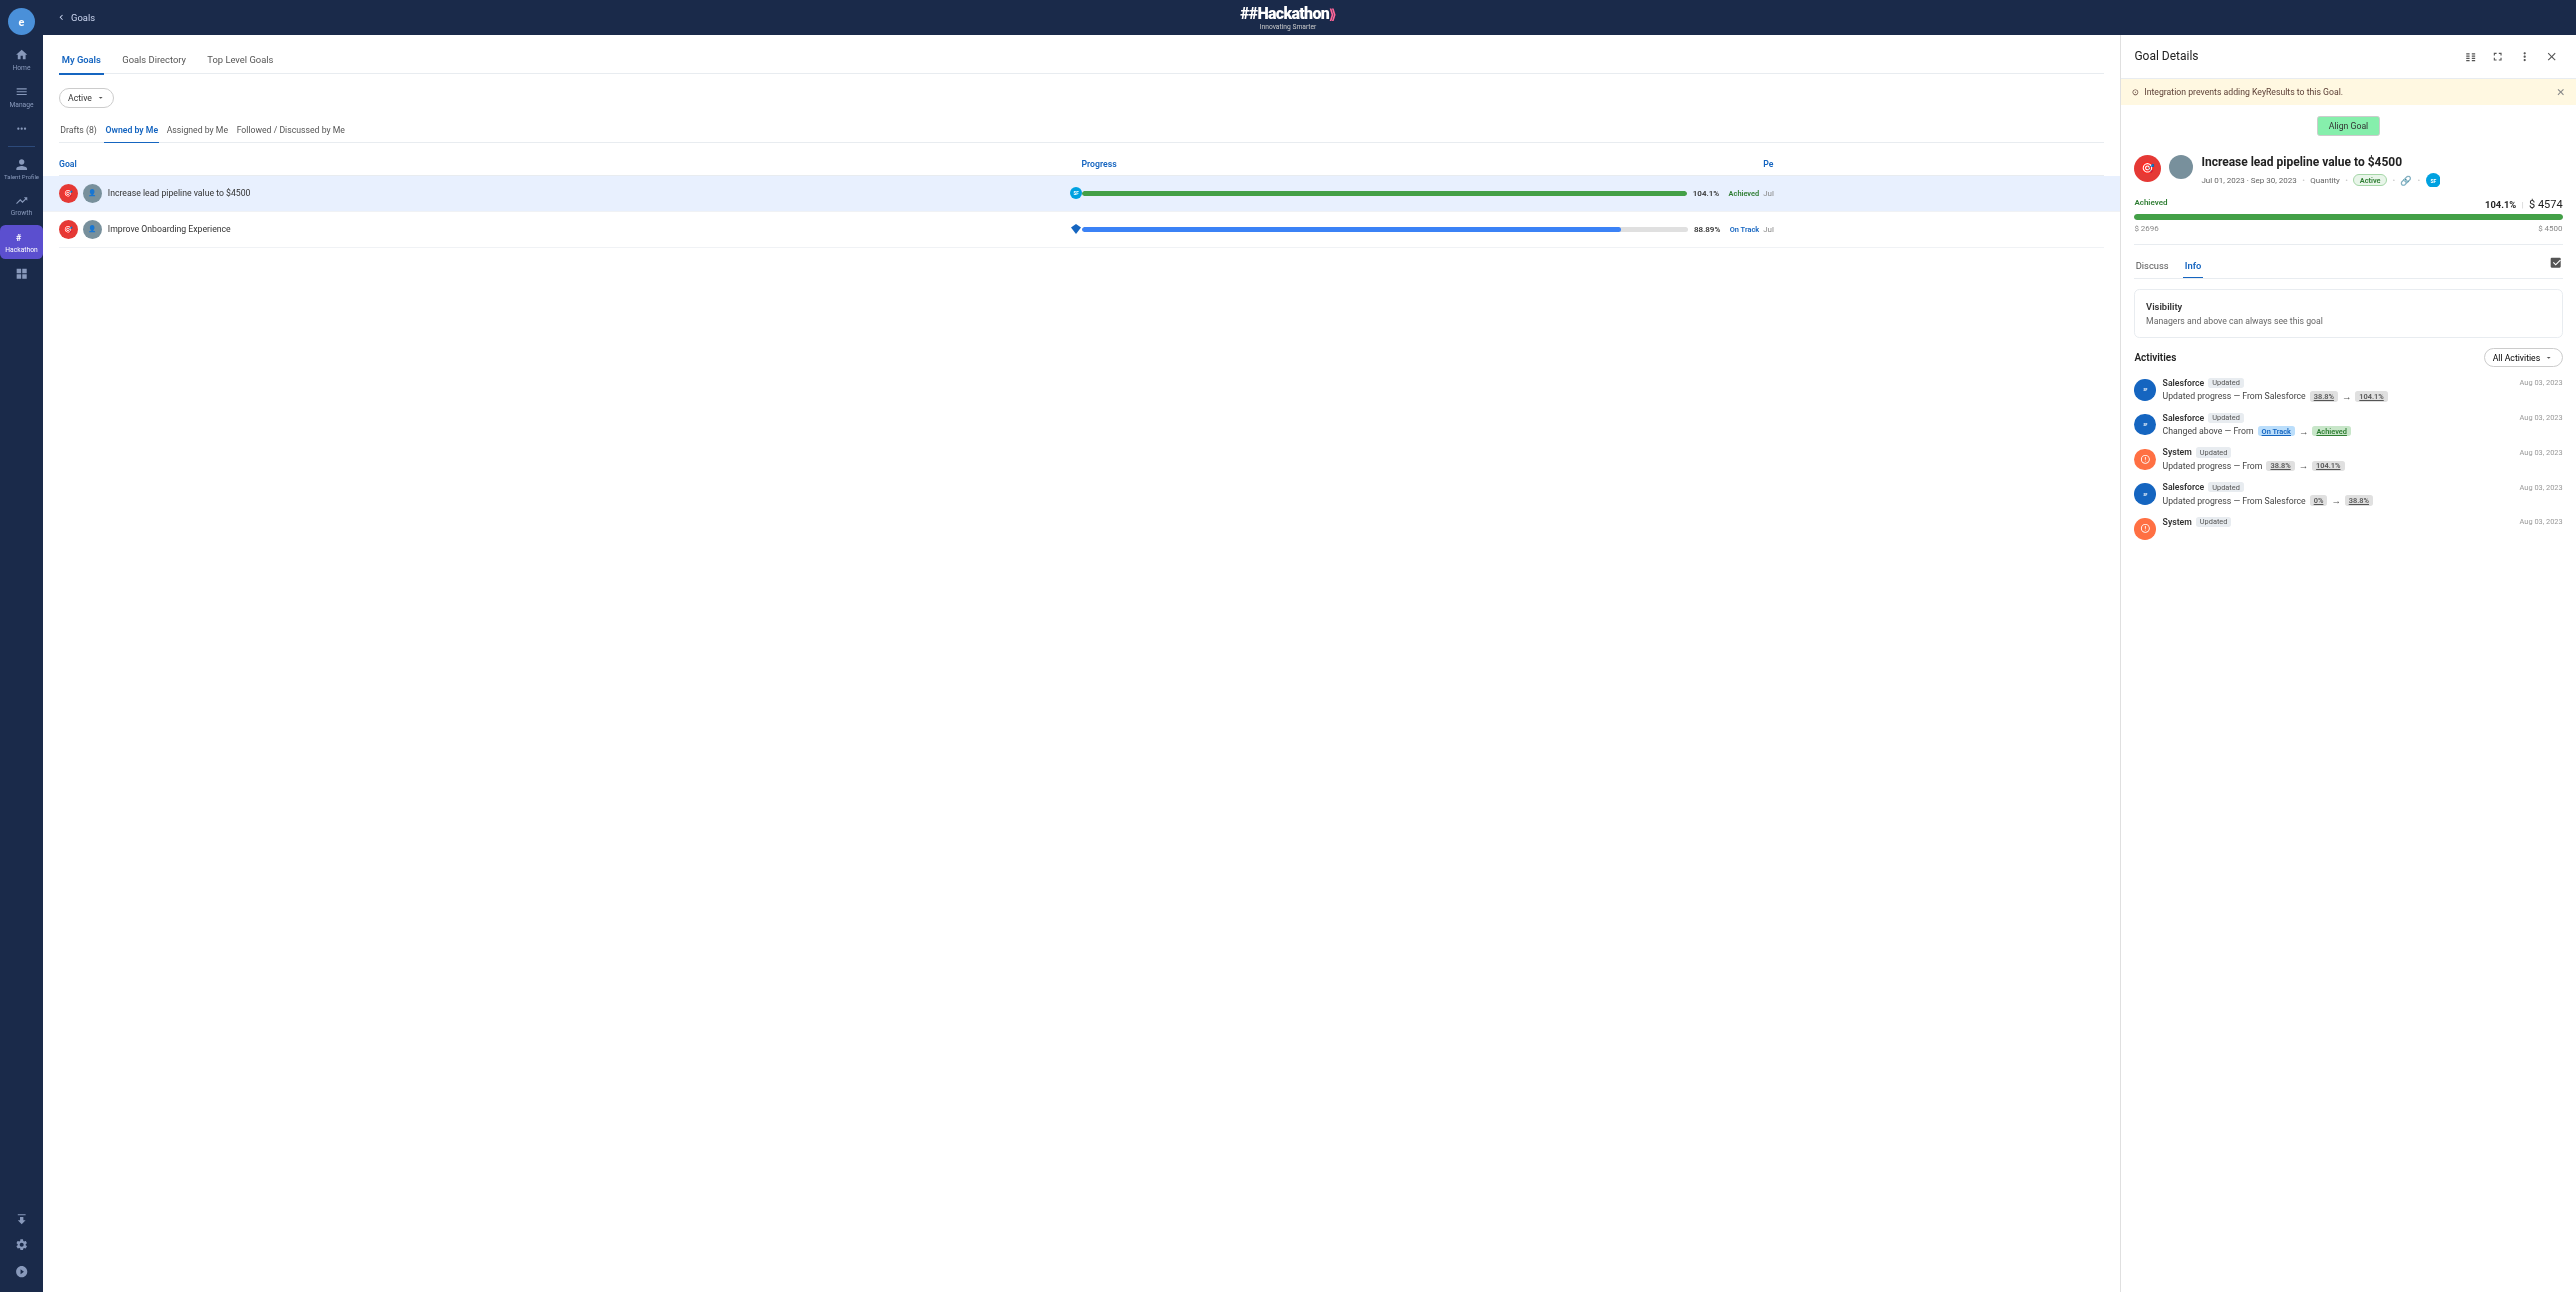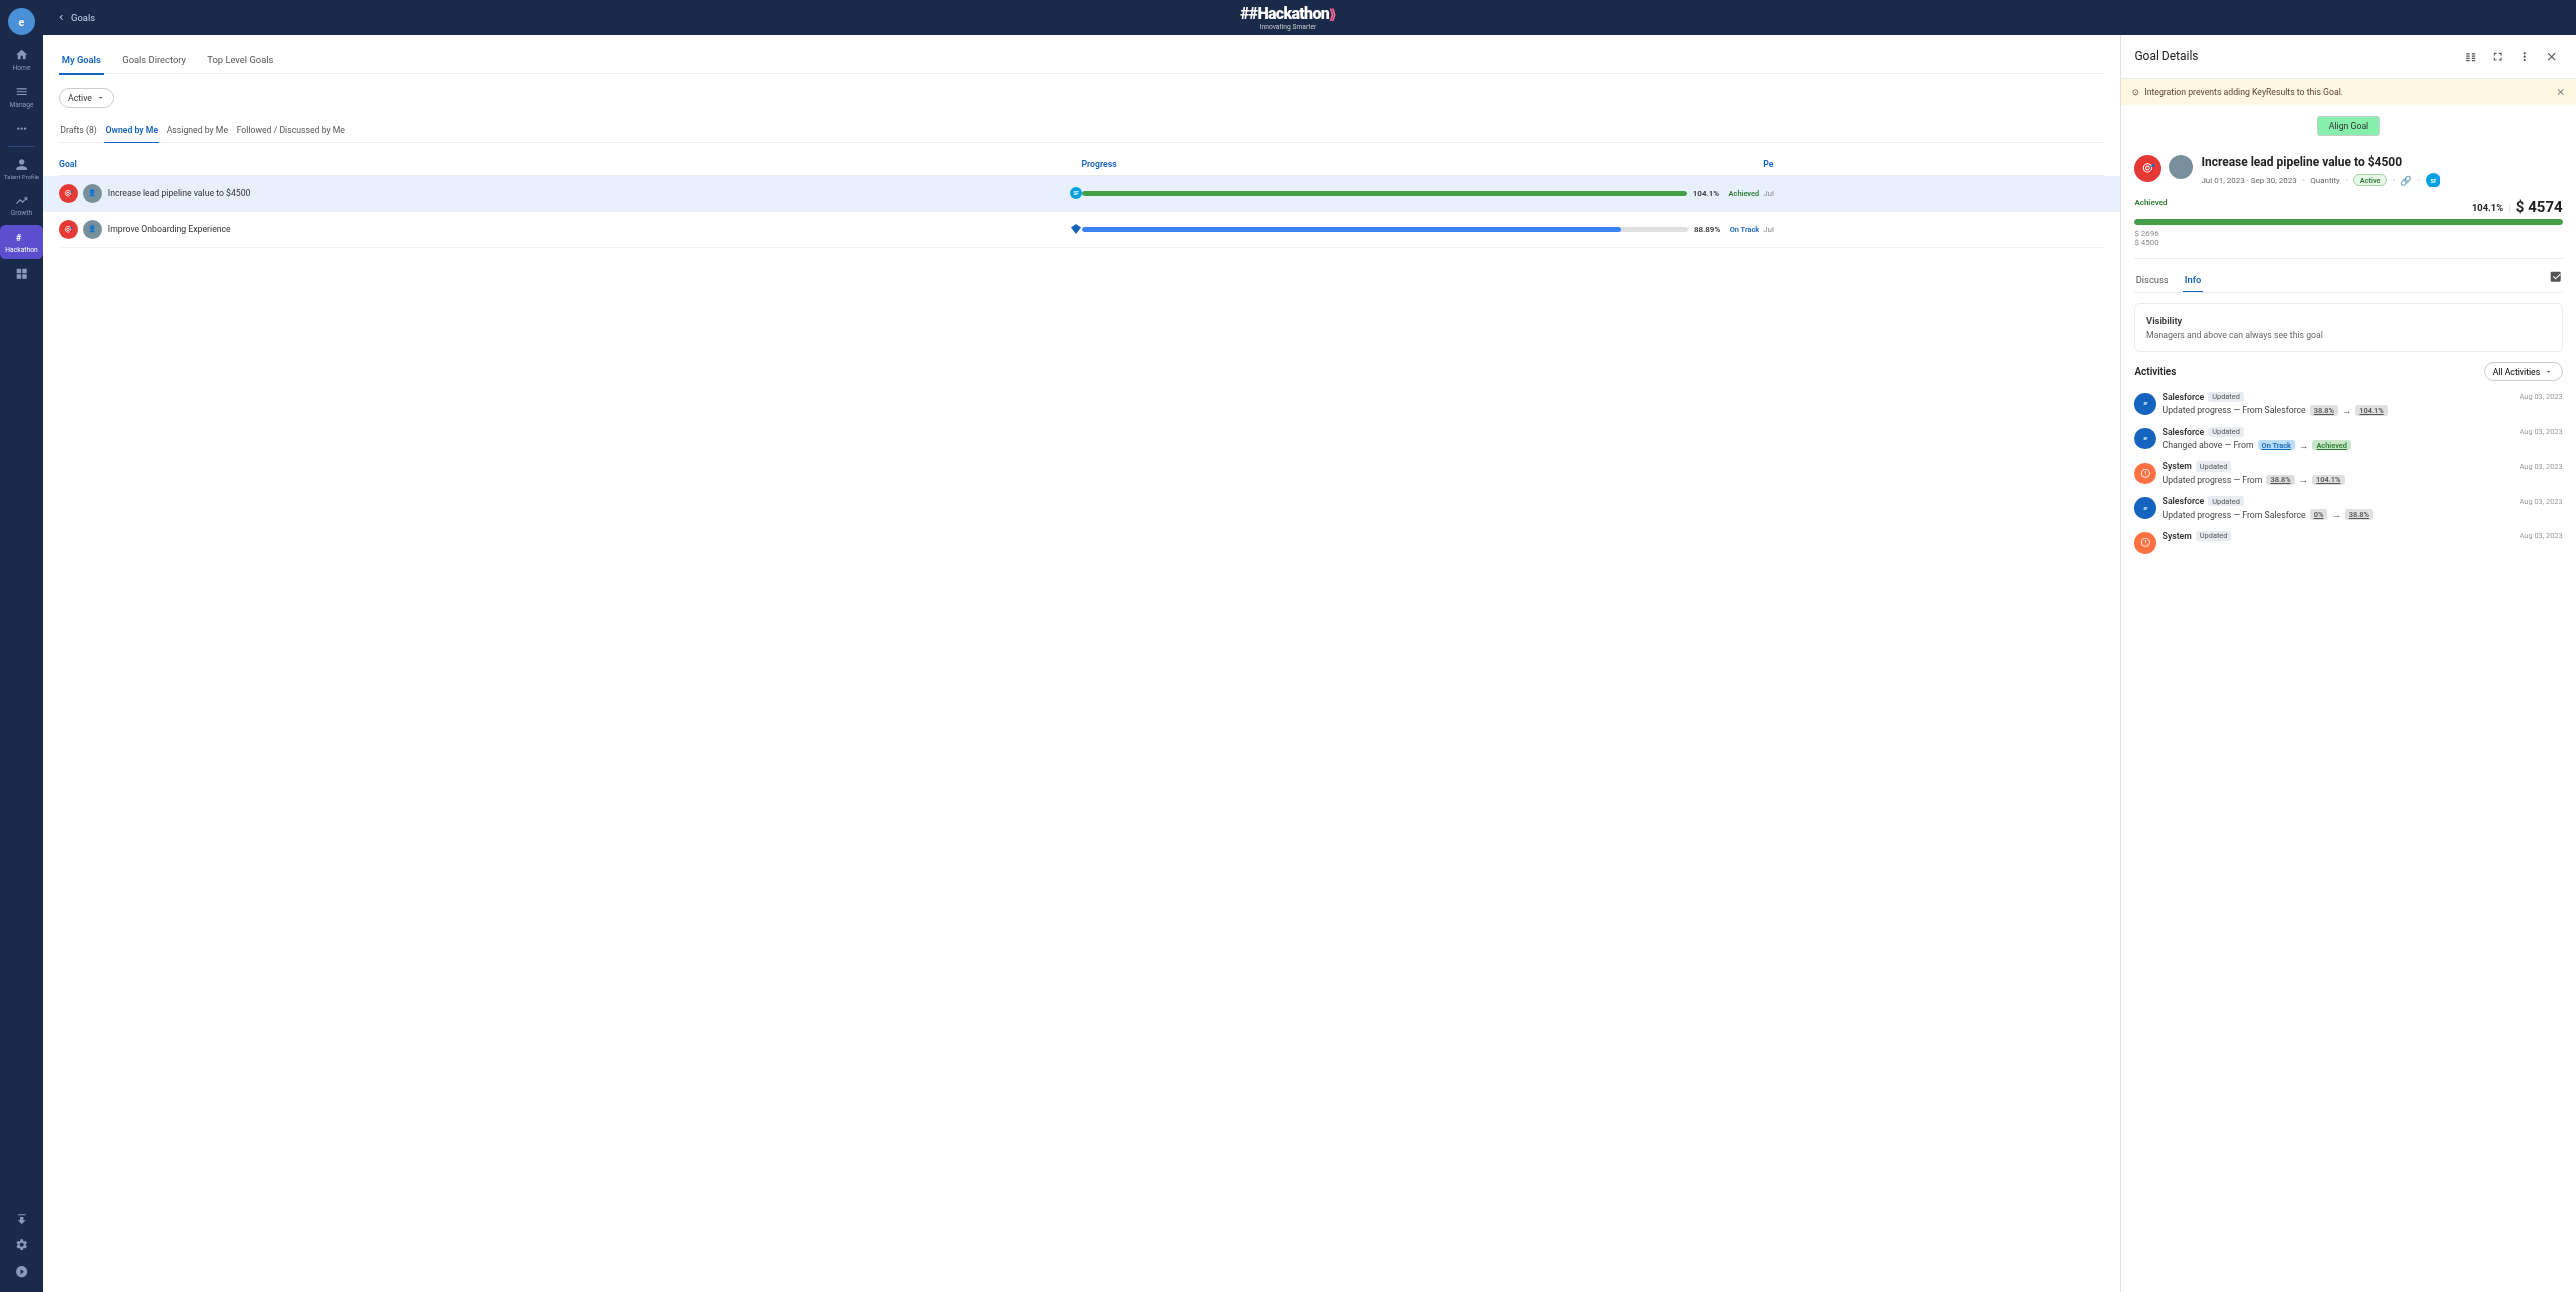--- a/index.html
+++ b/index.html
@@ -327,36 +327,35 @@
     .progress-section { margin: 10.7px 0; }
     .progress-labels {
       display: flex;
       justify-content: space-between;
       font-size: 8px;
       color: #555;
       margin-bottom: 2.7px;
     }
     .progress-labels .achieved-label { color: #2e7d32; font-weight: 600; }
     .progress-labels .pct-label { font-size: 9.4px; font-weight: 700; color: #222; }
-    .progress-labels .value-label { font-size: 15px; font-weight: 700; color: #222; }
+    .progress-labels .value-label { font-size: 11px; font-weight: 400; color: #222; }
     .big-progress-bar {
       width: 100%;
       height: 6.7px;
       background: #e0e0e0;
       border-radius: 3.4px;
       overflow: hidden;
       margin-bottom: 4px;
     }
     .big-progress-fill { height: 100%; background: #43a047; border-radius: 3.4px; }
     .progress-range {
       display: flex;
       justify-content: space-between;
       font-size: 8px;
       color: #888;
-      flex-direction: column;
     }
 
     
     .divider { height: 0.7px; background: #e8ecf0; margin: 10.7px 0; }
 
     
     .info-tabs-row {
       display: flex;
       gap: 13.4px;
       border-bottom: 0.7px solid #e8ecf0;

